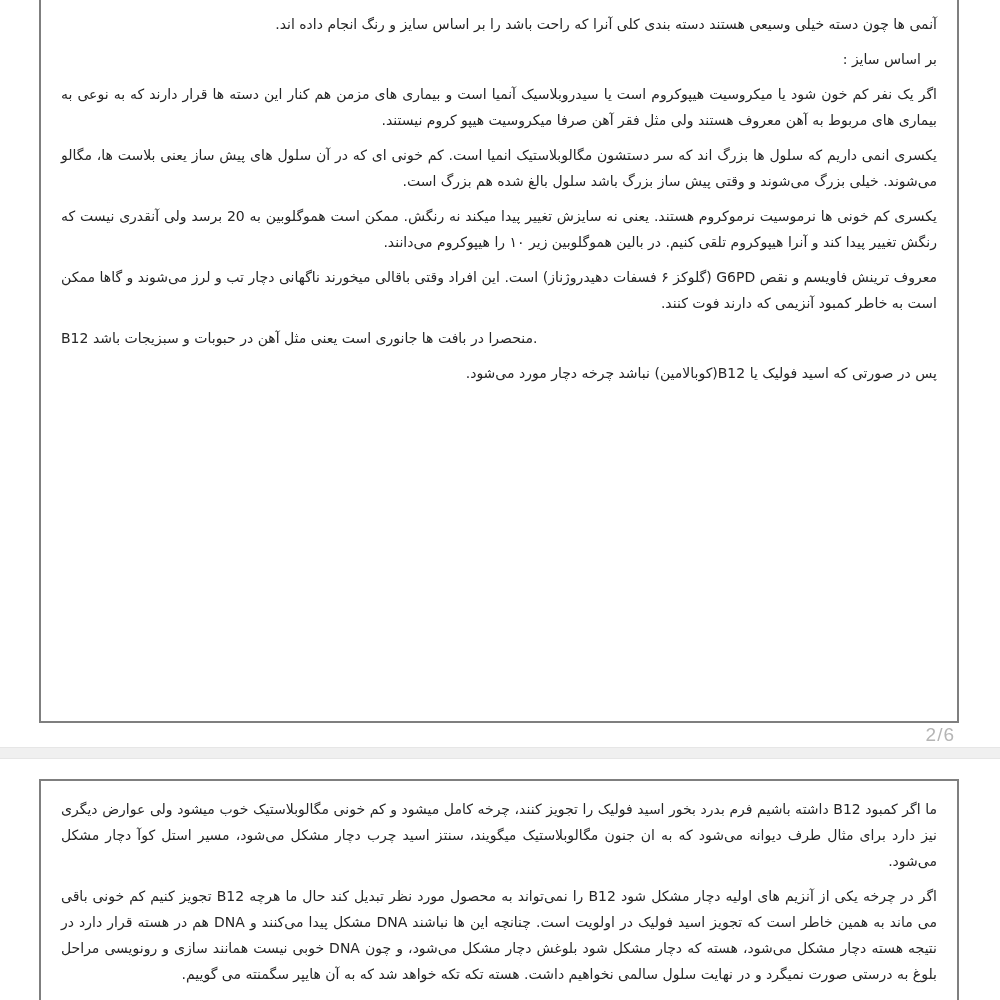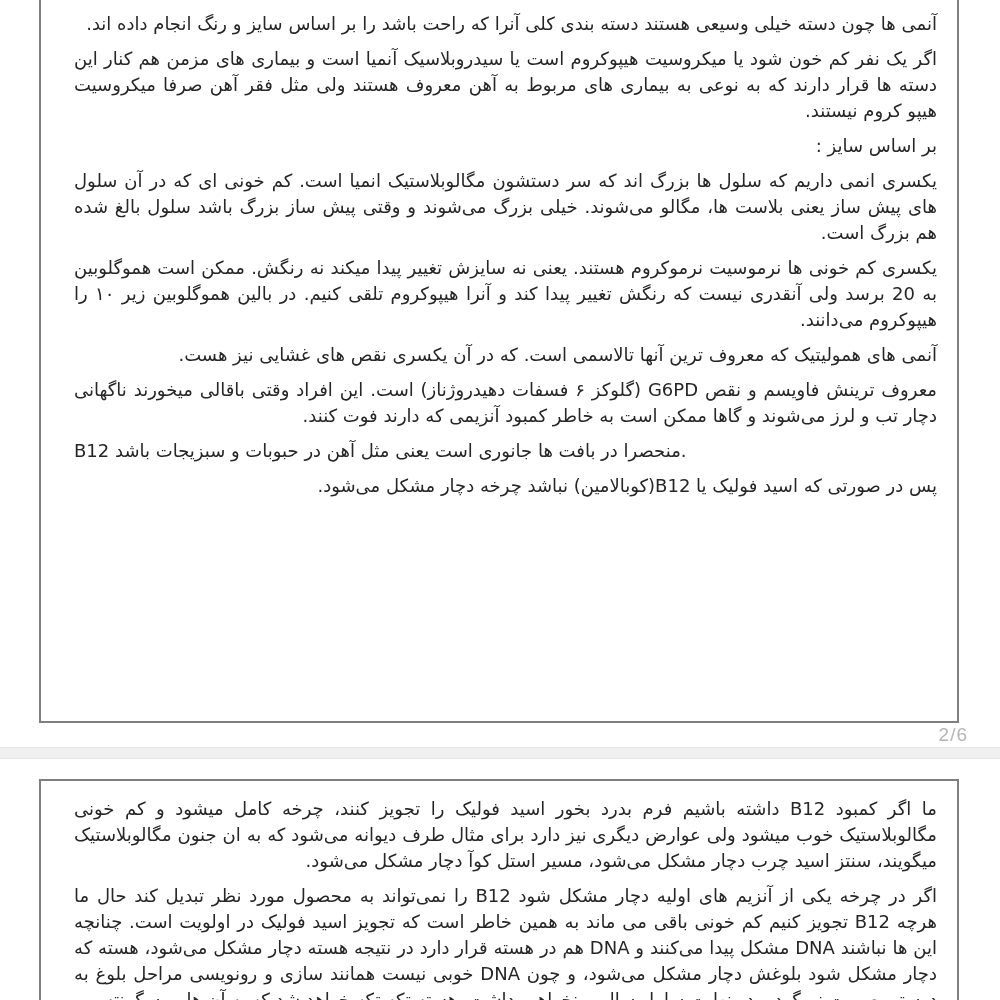--- a/index.html
+++ b/index.html
@@ -18,51 +18,50 @@
   .page{
     position:absolute;left:39px;width:920px;background:var(--page-bg);
     border:2px solid var(--border-color);
     box-sizing:border-box;overflow:hidden;
   }
   .page-1{top:-9px;height:732px;padding:18px 20px 0 20px;}
   .page-2{top:779px;height:420px;padding:15px 20px 0 20px;}
   .page p{
     direction:rtl;unicode-bidi:plaintext;
     text-align:justify;
-    margin:0 0 9px 13px;
-    font-size:18px;line-height:26px;color:var(--text-color);
+    margin:0 0 9px 0;
+    font-size:14px;line-height:26px;color:var(--text-color);
   }
   .page-num{
-    position:absolute;top:724px;right:32px;
+    position:absolute;top:724px;right:45px;
     direction:ltr;
     font-size:19px;letter-spacing:1px;color:var(--pagenum-color);
     font-family:"Liberation Sans","DejaVu Sans",sans-serif;
   }
   .divider{
     position:absolute;top:747px;left:0;width:1000px;height:12px;
     background:var(--divider-color);
     border-top:1px solid #e6e6e6;border-bottom:1px solid #e6e6e6;
     box-sizing:border-box;
   }
 </style>
 </head>
 <body>
 
 <div>
 
   <div class="page page-1">
       <p>آنمی ها چون دسته خیلی وسیعی هستند دسته بندی کلی آنرا که راحت باشد را بر اساس سایز و رنگ انجام داده اند.</p>
+      <p>بر اساس سایز :</p>
       <p>اگر یک نفر کم خون شود یا میکروسیت هیپوکروم است یا سیدروبلاسیک آنمیا است و بیماری های مزمن هم کنار این دسته ها قرار دارند که به نوعی به بیماری های مربوط به آهن معروف هستند ولی مثل فقر آهن صرفا میکروسیت هیپو کروم نیستند.</p>
-      <p>بر اساس سایز :</p>
       <p>یکسری انمی داریم که سلول ها بزرگ اند که سر دستشون مگالوبلاستیک انمیا است. کم خونی ای که در آن سلول های پیش ساز یعنی بلاست ها، مگالو می‌شوند. خیلی بزرگ می‌شوند و وقتی پیش ساز بزرگ باشد سلول بالغ شده هم بزرگ است.</p>
       <p>یکسری کم خونی ها نرموسیت نرموکروم هستند. یعنی نه سایزش تغییر پیدا میکند نه رنگش. ممکن است هموگلوبین به 20 برسد ولی آنقدری نیست که رنگش تغییر پیدا کند و آنرا هیپوکروم تلقی کنیم. در بالین هموگلوبین زیر ۱۰ را هیپوکروم می‌دانند.</p>
-      <p>آنمی های همولیتیک که معروف ترین آنها تالاسمی است. که در آن یکسری نقص های غشایی نیز هست.</p>
       <p>معروف ترینش فاویسم و نقص G6PD (گلوکز ۶ فسفات دهیدروژناز) است. این افراد وقتی باقالی میخورند ناگهانی دچار تب و لرز می‌شوند و گاها ممکن است به خاطر کمبود آنزیمی که دارند فوت کنند.</p>
       <p>B12 منحصرا در بافت ها جانوری است یعنی مثل آهن در حبوبات و سبزیجات باشد.</p>
-      <p>پس در صورتی که اسید فولیک یا B12(کوبالامین) نباشد چرخه دچار مشکل می‌شود.</p>
+      <p>پس در صورتی که اسید فولیک یا B12(کوبالامین) نباشد چرخه دچار مورد می‌شود.</p>
     </div>
 
   <div class="page-num">2/6</div>
 
   <div class="divider"></div>
 
   <div class="page page-2">
       <p>ما اگر کمبود B12 داشته باشیم فرم بدرد بخور اسید فولیک را تجویز کنند، چرخه کامل میشود و کم خونی مگالوبلاستیک خوب میشود ولی عوارض دیگری نیز دارد برای مثال طرف دیوانه می‌شود که به ان جنون مگالوبلاستیک میگویند، سنتز اسید چرب دچار مشکل می‌شود، مسیر استل کوآ دچار مشکل می‌شود.</p>
       <p>اگر در چرخه یکی از آنزیم های اولیه دچار مشکل شود B12 را نمی‌تواند به محصول مورد نظر تبدیل کند حال ما هرچه B12 تجویز کنیم کم خونی باقی می ماند به همین خاطر است که تجویز اسید فولیک در اولویت است. چنانچه این ها نباشند DNA مشکل پیدا می‌کنند و DNA هم در هسته قرار دارد در نتیجه هسته دچار مشکل می‌شود، هسته که دچار مشکل شود بلوغش دچار مشکل می‌شود، و چون DNA خوبی نیست همانند سازی و رونویسی مراحل بلوغ به درستی صورت نمیگرد و در نهایت سلول سالمی نخواهیم داشت. هسته تکه تکه خواهد شد که به آن هایپر سگمنته می گوییم.</p>
       <p>اگر بیش از ۵ درصد نوتروفیل هایپر سگمنته  در یک لام ببینیم ، یا ۱ درصد ۶ سگمنته ببینیم  (که پس از مشاهده</p>

